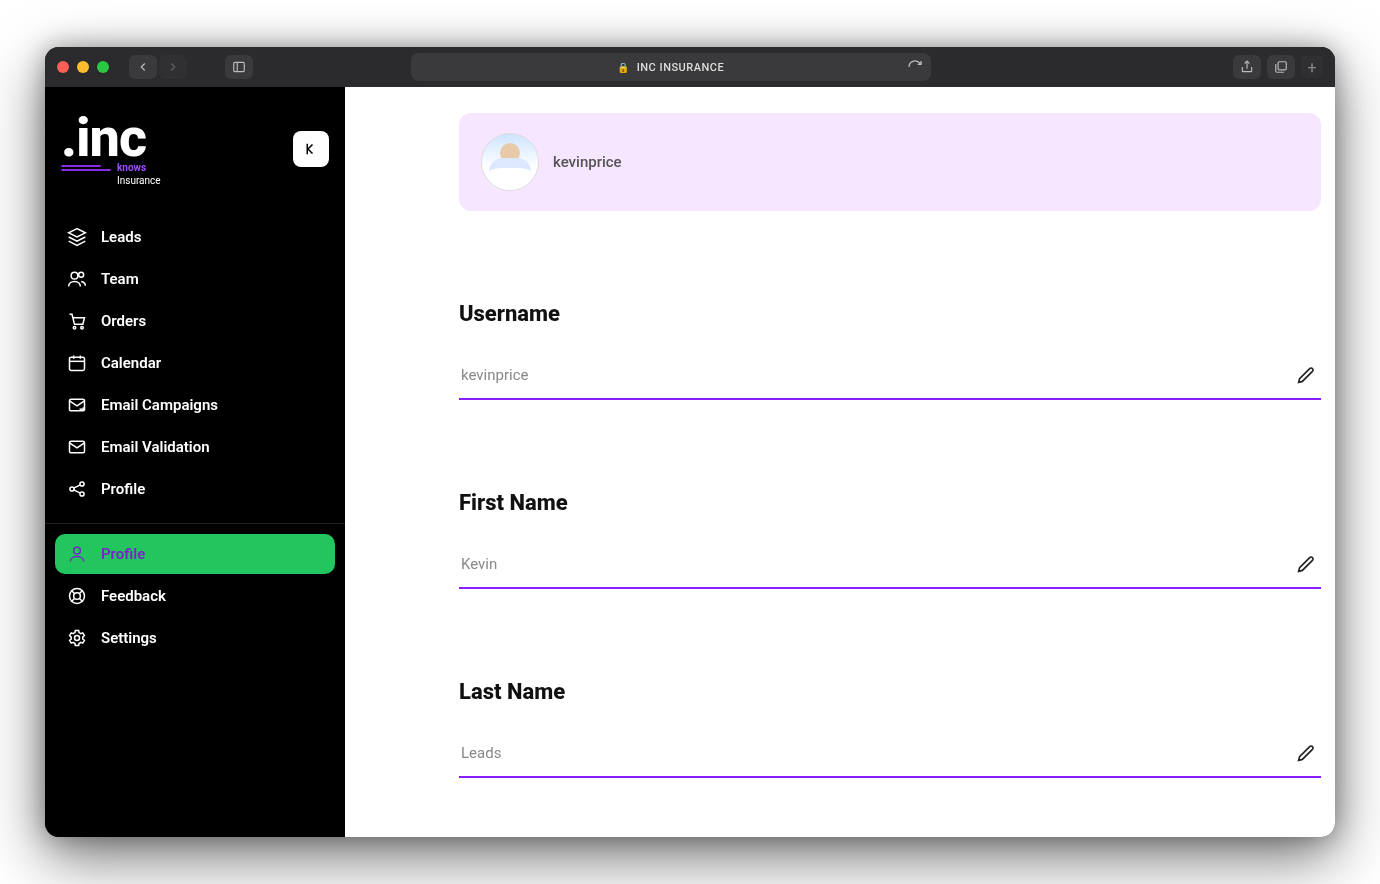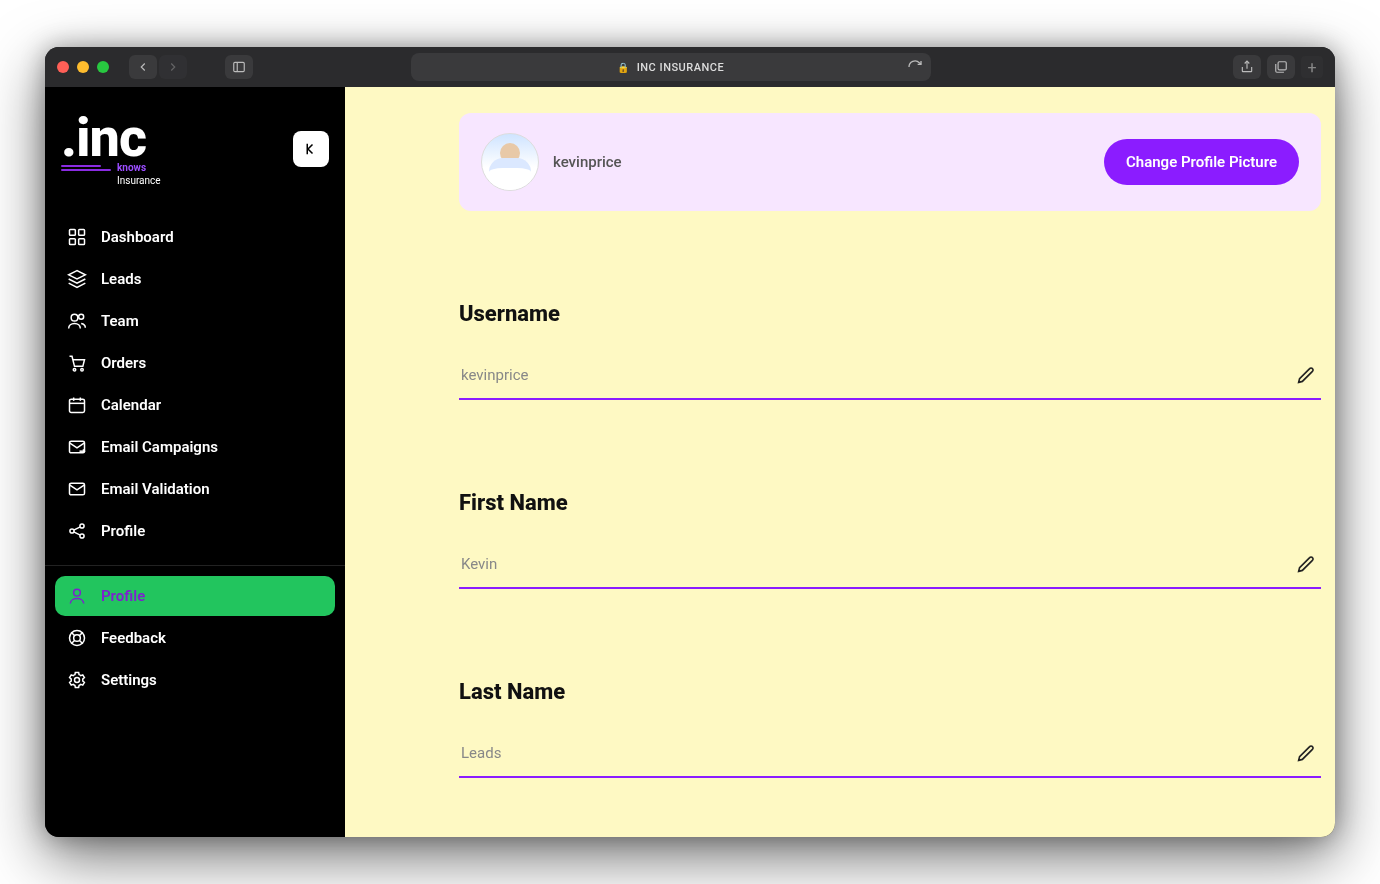--- a/index.html
+++ b/index.html
@@ -35,21 +35,21 @@
   .logo-sub .k{color:#9b4dff;font-weight:700;}
   .collapse{width:36px;height:36px;background:#fff;border-radius:8px;display:flex;align-items:center;justify-content:center;color:#000;}
   .collapse svg{width:18px;height:18px;}
   .navlist{display:flex;flex-direction:column;gap:2px;}
   .nav-item{display:flex;align-items:center;gap:14px;padding:10px 12px;border-radius:10px;font-size:15px;font-weight:600;color:#fff;cursor:pointer;}
   .nav-item .ic{width:20px;height:20px;flex:0 0 20px;display:flex;align-items:center;justify-content:center;}
   .nav-item .ic svg{width:20px;height:20px;stroke:#fff;fill:none;stroke-width:1.8;}
   .nav-item.active{background:#22c55e;color:#7e22ce;}
   .nav-item.active .ic svg{stroke:#7e22ce;}
   .divider{height:1px;background:#222;margin:10px -10px 6px;}
-  .main{flex:1;background:#fef9c3;overflow-y:auto;padding:10px 14px 44px 14px; position:relative;}
+  .main{flex:1;background:#ffffff;overflow-y:auto;padding:10px 14px 44px 14px; position:relative;}
   .main-inner{padding:16px 0 0 100px;}
   .profile-bar{background:#f7e6ff;border-radius:12px;display:flex;align-items:center;gap:14px;padding:20px 22px;margin-bottom:90px;}
   .avatar{width:58px;height:58px;border-radius:50%;background:linear-gradient(180deg,#cfe4ff 0%,#fff 60%);position:relative;overflow:hidden;border:1px solid #ddd;}
   .avatar::before{content:"";position:absolute;top:9px;left:50%;transform:translateX(-50%);width:20px;height:20px;border-radius:50%;background:#e8c9a8;}
   .avatar::after{content:"";position:absolute;bottom:-6px;left:50%;transform:translateX(-50%);width:42px;height:28px;border-radius:14px 14px 0 0;background:#fff;border-top:10px solid #dbe8ff;}
   .uname{font-size:15px;color:#555;font-weight:500;}
   .chg-btn{margin-left:auto;background:#8b1cff;color:#fff;border:none;border-radius:24px;padding:14px 22px;font-size:15px;font-weight:600;cursor:pointer;}
   .field-block{margin-bottom:90px;}
   .field-label{font-size:22px;font-weight:800;color:#111;margin-bottom:30px;}
   .field-row{display:flex;align-items:center;border-bottom:2px solid #8b1cff;padding:6px 2px 10px;}
@@ -134,31 +134,20 @@
               <polyline points="14 6 8 12 14 18"></polyline>
               <line x1="7" y1="5" x2="7" y2="19"></line>
             </svg>
         </div>
       </div>
 
       <div class="navlist">
         <div class="nav-item">
           <span class="ic">
               <svg viewBox="0 0 24 24">
-                <rect x="3" y="3" width="7" height="7" rx="1"></rect>
-                <rect x="14" y="3" width="7" height="7" rx="1"></rect>
-                <rect x="3" y="14" width="7" height="7" rx="1"></rect>
-                <rect x="14" y="14" width="7" height="7" rx="1"></rect>
-              </svg>
-            </span>
-          <span>Dashboard</span>
-        </div>
-        <div class="nav-item">
-          <span class="ic">
-              <svg viewBox="0 0 24 24">
                 <polygon points="12 2 2 7 12 12 22 7 12 2"></polygon>
                 <polyline points="2 12 12 17 22 12"></polyline>
                 <polyline points="2 17 12 22 22 17"></polyline>
               </svg>
             </span>
           <span>Leads</span>
         </div>
         <div class="nav-item">
           <span class="ic">
               <svg viewBox="0 0 24 24">
@@ -260,21 +249,20 @@
           <span>Settings</span>
         </div>
       </div>
     </aside>
 
     <main class="main">
       <div class="main-inner">
         <div class="profile-bar">
           <div class="avatar"></div>
           <div class="uname">kevinprice</div>
-          <button class="chg-btn">Change Profile Picture</button>
         </div>
 
         <div class="field-block">
           <div class="field-label">Username</div>
           <div class="field-row">
             <div class="field-val">kevinprice</div>
             <div class="edit-btn">
               <svg viewBox="0 0 24 24">
                   <path d="M4 20l4-1 11-11a2 2 0 0 0 0-3l0 0a2 2 0 0 0-3 0L5 16l-1 4z"></path>
                 </svg>

